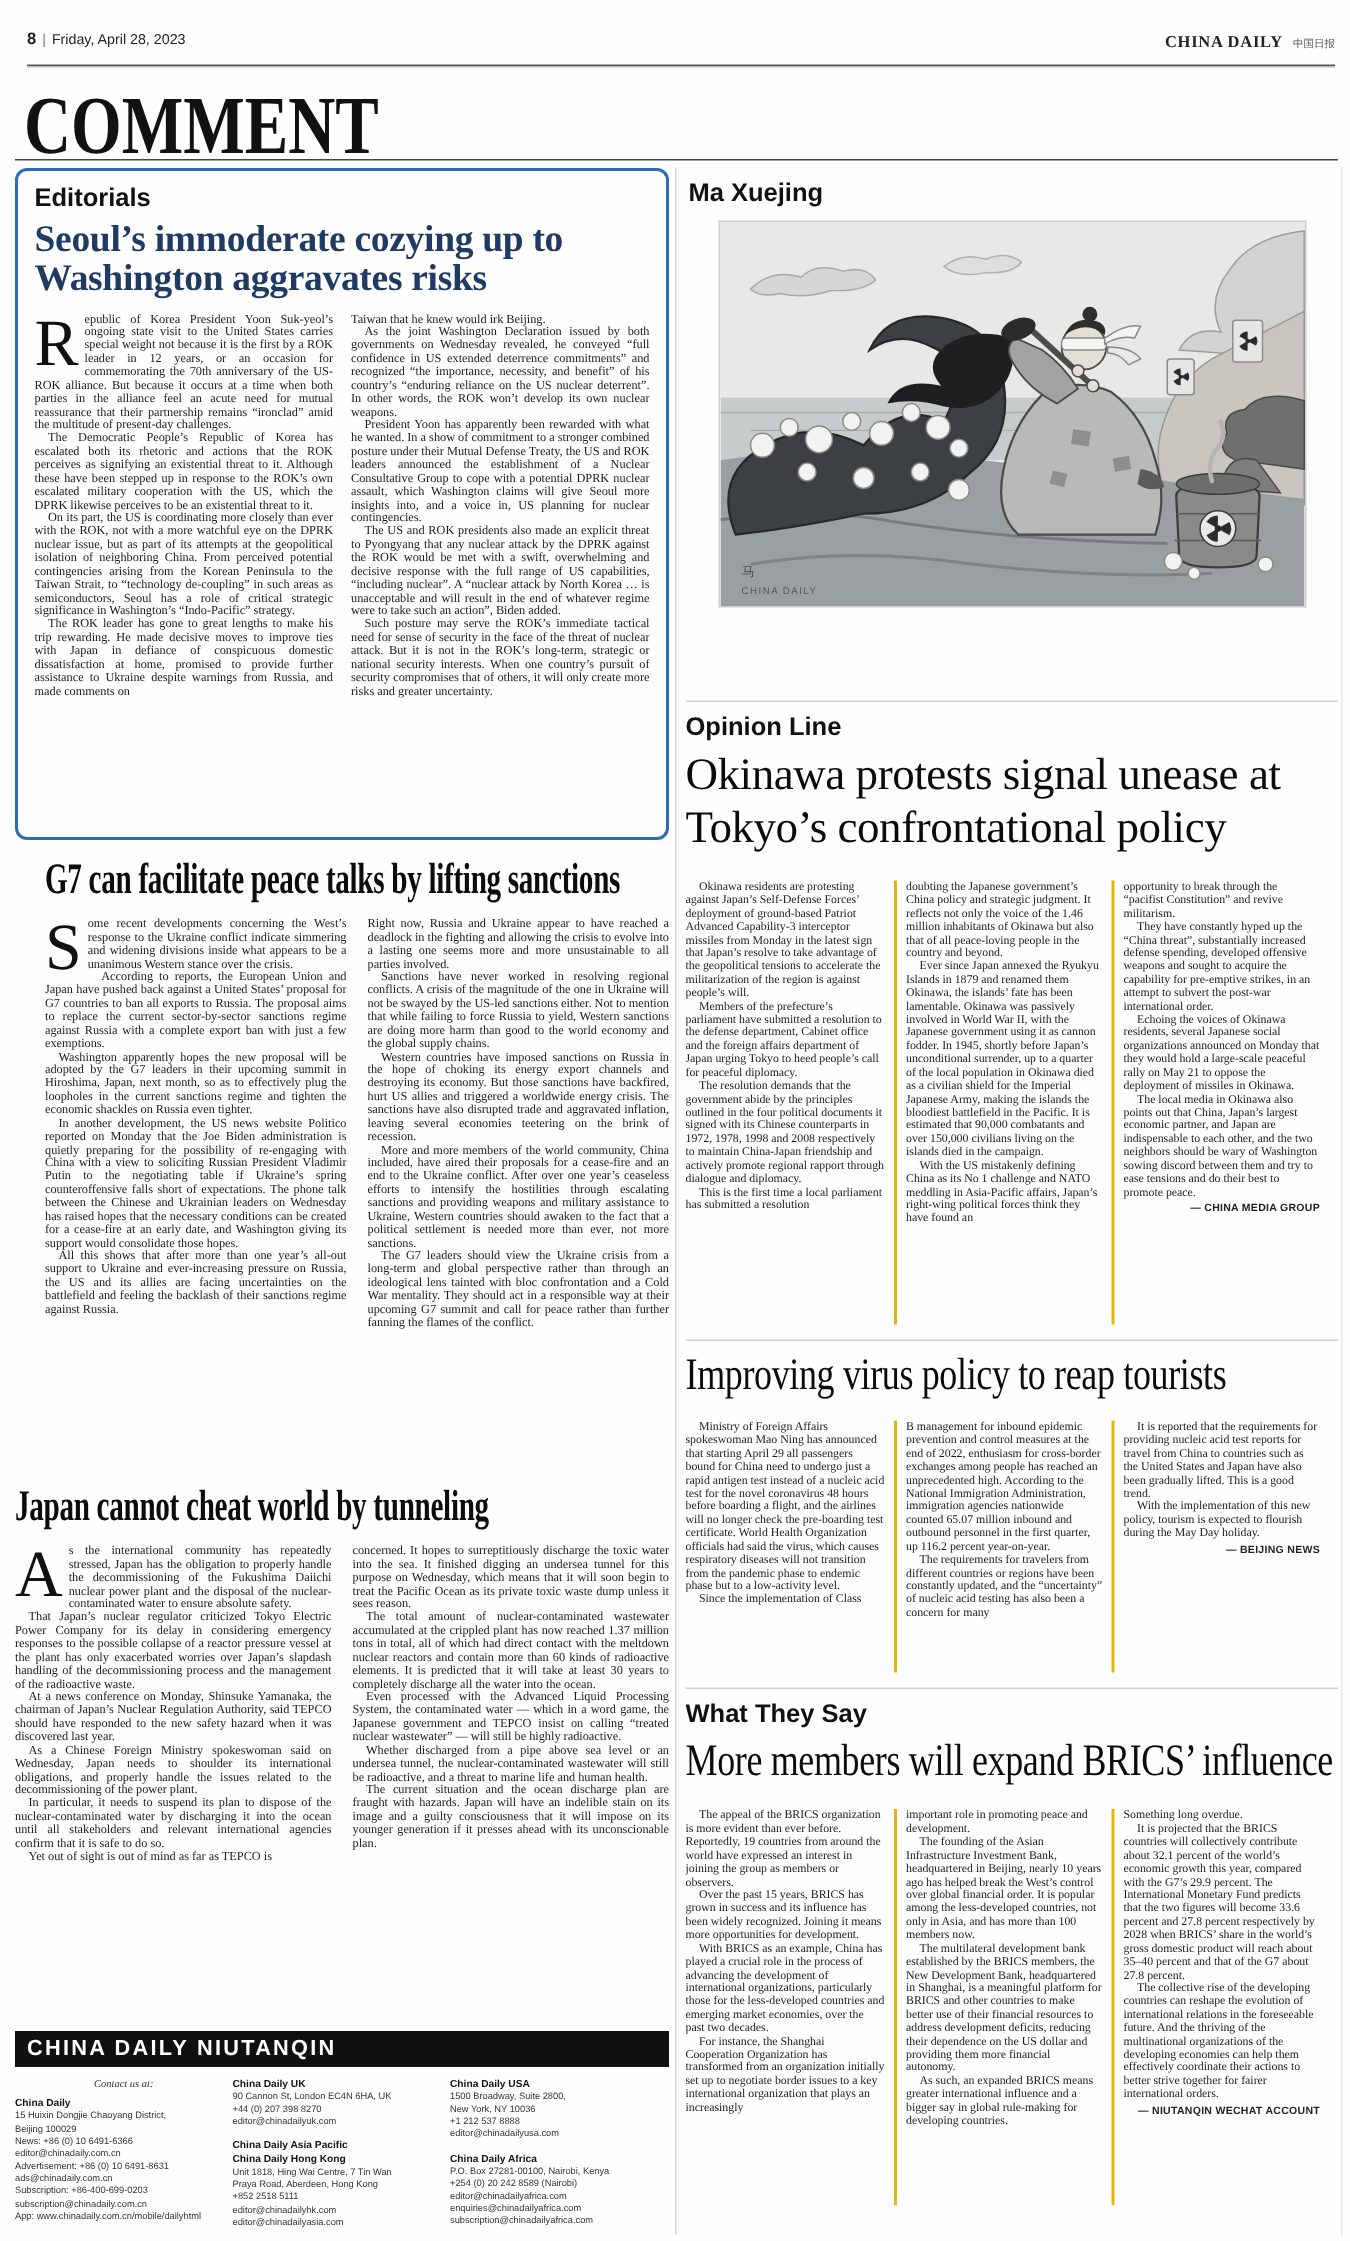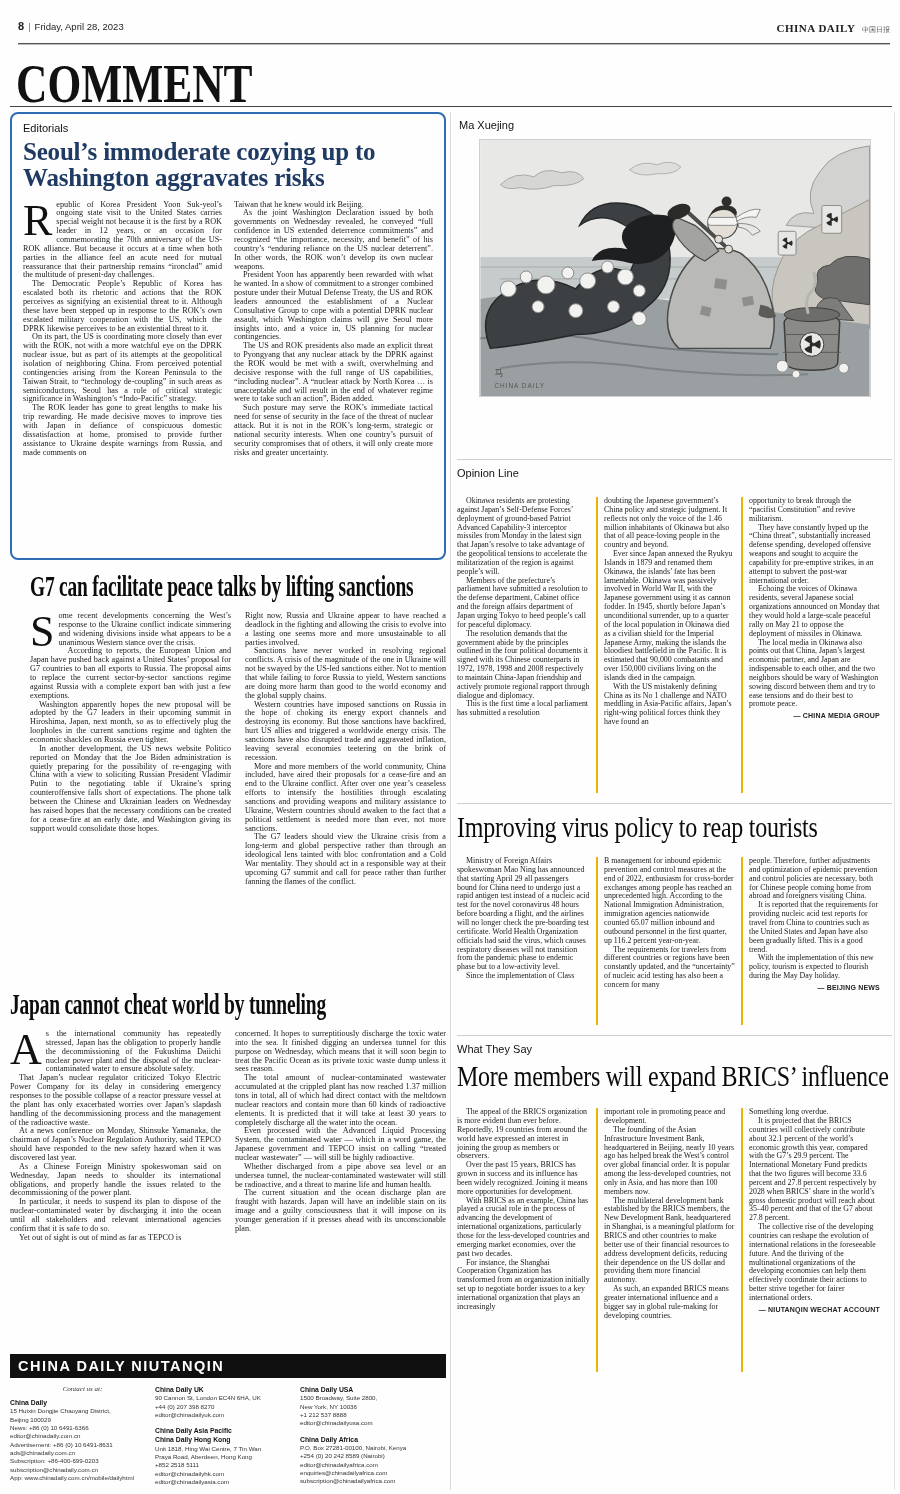--- a/index.html
+++ b/index.html
@@ -16,21 +16,21 @@
   .hdr-right { position:absolute; right:0; top:2px; }
   .hdr-right .brand { font-family:"Liberation Serif", serif; font-weight:bold; font-size:11px; letter-spacing:.5px; }
   .hdr-right .cn { font-size:7px; color:#555; margin-left:4px; }
   .rule-header { position:absolute; top:43px; left:18px; right:10px; height:2px;
                  border-top:1px solid #555; border-bottom:1px solid #bbb; }
   .masthead { position:absolute; top:52px; left:16px; font-weight:bold; font-size:55px;
               letter-spacing:0px; transform:scaleX(.79); transform-origin:left top; color:#111; white-space:nowrap; }
   .rule-masthead { position:absolute; top:106px; left:10px; right:8px; border-top:1px solid #444; }
 
   
-  .kicker { font-family:"Liberation Sans", sans-serif; font-weight:normal; font-size:11px; color:#111; }
+  .kicker { font-family:"Liberation Sans", sans-serif; font-weight:bold; font-size:17px; color:#111; }
   .cols { display:flex; }
   .cols .col { overflow:hidden; }
   p { text-indent:9px; }
   p.cont, p.first { text-indent:0; }
   .dropcap { float:left; font-size:44px; line-height:.82; padding:2px 4px 0 0; color:#111; }
   .signoff { font-family:"Liberation Sans", sans-serif; font-weight:bold; font-size:7px;
              text-align:right; margin-top:3px; color:#222; letter-spacing:.2px; }
 
   
   .left-region { position:absolute; left:10px; top:112px; width:436px; }
@@ -130,20 +130,21 @@
     </section>
 
     <section class="article-left g7">
       <h2 class="left-headline">G7 can facilitate peace talks by lifting sanctions</h2>
       <div class="cols">
         <div class="col left-body">
             <p class="first"><span class="dropcap">S</span>ome recent developments concerning the West’s response to the Ukraine conflict indicate simmering and widening divisions inside what appears to be a unanimous Western stance over the crisis.</p>
             <p>According to reports, the European Union and Japan have pushed back against a United States’ proposal for G7 countries to ban all exports to Russia. The proposal aims to replace the current sector-by-sector sanctions regime against Russia with a complete export ban with just a few exemptions.</p>
             <p>Washington apparently hopes the new proposal will be adopted by the G7 leaders in their upcoming summit in Hiroshima, Japan, next month, so as to effectively plug the loopholes in the current sanctions regime and tighten the economic shackles on Russia even tighter.</p>
             <p>In another development, the US news website Politico reported on Monday that the Joe Biden administration is quietly preparing for the possibility of re-engaging with China with a view to soliciting Russian President Vladimir Putin to the negotiating table if Ukraine’s spring counteroffensive falls short of expectations. The phone talk between the Chinese and Ukrainian leaders on Wednesday has raised hopes that the necessary conditions can be created for a cease-fire at an early date, and Washington giving its support would consolidate those hopes.</p>
+            <p>All this shows that after more than one year’s all-out support to Ukraine and ever-increasing pressure on Russia, the US and its allies are facing uncertainties on the battlefield and feeling the backlash of their sanctions regime against Russia.</p>
           </div>
         <div class="col left-body">
             <p class="cont">Right now, Russia and Ukraine appear to have reached a deadlock in the fighting and allowing the crisis to evolve into a lasting one seems more and more unsustainable to all parties involved.</p>
             <p>Sanctions have never worked in resolving regional conflicts. A crisis of the magnitude of the one in Ukraine will not be swayed by the US-led sanctions either. Not to mention that while failing to force Russia to yield, Western sanctions are doing more harm than good to the world economy and the global supply chains.</p>
             <p>Western countries have imposed sanctions on Russia in the hope of choking its energy export channels and destroying its economy. But those sanctions have backfired, hurt US allies and triggered a worldwide energy crisis. The sanctions have also disrupted trade and aggravated inflation, leaving several economies teetering on the brink of recession.</p>
             <p>More and more members of the world community, China included, have aired their proposals for a cease-fire and an end to the Ukraine conflict. After over one year’s ceaseless efforts to intensify the hostilities through escalating sanctions and providing weapons and military assistance to Ukraine, Western countries should awaken to the fact that a political settlement is needed more than ever, not more sanctions.</p>
             <p>The G7 leaders should view the Ukraine crisis from a long-term and global perspective rather than through an ideological lens tainted with bloc confrontation and a Cold War mentality. They should act in a responsible way at their upcoming G7 summit and call for peace rather than further fanning the flames of the conflict.</p>
           </div>
       </div>
     </section>
@@ -330,20 +331,21 @@
         <circle cx="318" cy="236" r="4" fill="#f2f2f0" stroke="#8a8a88"></circle>
       </g>
 
       <text x="14" y="238" font-size="9" fill="#4a4a48" font-family="Liberation Sans, sans-serif">马</text>
       <text x="14" y="250" font-size="6.5" letter-spacing="1" fill="#555553" font-family="Liberation Sans, sans-serif">CHINA DAILY</text>
     </svg>
 
     <div class="hrule hr1"></div>
 
     <div class="kicker">Opinion Line</div>
+    <h2 class="r-headline okinawa-headline">Okinawa protests signal unease at Tokyo’s confrontational policy</h2>
     <div class="cols right-body okinawa-body">
       <div class="col">
           <p>Okinawa residents are protesting against Japan’s Self-Defense Forces’ deployment of ground-based Patriot Advanced Capability-3 interceptor missiles from Monday in the latest sign that Japan’s resolve to take advantage of the geopolitical tensions to accelerate the militarization of the region is against people’s will.</p>
           <p>Members of the prefecture’s parliament have submitted a resolution to the defense department, Cabinet office and the foreign affairs department of Japan urging Tokyo to heed people’s call for peaceful diplomacy.</p>
           <p>The resolution demands that the government abide by the principles outlined in the four political documents it signed with its Chinese counterparts in 1972, 1978, 1998 and 2008 respectively to maintain China-Japan friendship and actively promote regional rapport through dialogue and diplomacy.</p>
           <p>This is the first time a local parliament has submitted a resolution</p>
         </div>
       <div class="col">
           <p class="cont">doubting the Japanese government’s China policy and strategic judgment. It reflects not only the voice of the 1.46 million inhabitants of Okinawa but also that of all peace-loving people in the country and beyond.</p>
           <p>Ever since Japan annexed the Ryukyu Islands in 1879 and renamed them Okinawa, the islands’ fate has been lamentable. Okinawa was passively involved in World War II, with the Japanese government using it as cannon fodder. In 1945, shortly before Japan’s unconditional surrender, up to a quarter of the local population in Okinawa died as a civilian shield for the Imperial Japanese Army, making the islands the bloodiest battlefield in the Pacific. It is estimated that 90,000 combatants and over 150,000 civilians living on the islands died in the campaign.</p>
@@ -367,21 +369,20 @@
       <div class="col">
           <p>Ministry of Foreign Affairs spokeswoman Mao Ning has announced that starting April 29 all passengers bound for China need to undergo just a rapid antigen test instead of a nucleic acid test for the novel coronavirus 48 hours before boarding a flight, and the airlines will no longer check the pre-boarding test certificate. World Health Organization officials had said the virus, which causes respiratory diseases will not transition from the pandemic phase to endemic phase but to a low-activity level.</p>
           <p>Since the implementation of Class</p>
         </div>
       <div class="col">
           <p class="cont">B management for inbound epidemic prevention and control measures at the end of 2022, enthusiasm for cross-border exchanges among people has reached an unprecedented high. According to the National Immigration Administration, immigration agencies nationwide counted 65.07 million inbound and outbound personnel in the first quarter, up 116.2 percent year-on-year.</p>
           <p>The requirements for travelers from different countries or regions have been constantly updated, and the “uncertainty” of nucleic acid testing has also been a concern for many</p>
         </div>
       <div class="col">
         <div>
-            <p class="cont">people. Therefore, further adjustments and optimization of epidemic prevention and control policies are necessary, both for Chinese people coming home from abroad and foreigners visiting China.</p>
             <p>It is reported that the requirements for providing nucleic acid test reports for travel from China to countries such as the United States and Japan have also been gradually lifted. This is a good trend.</p>
             <p>With the implementation of this new policy, tourism is expected to flourish during the May Day holiday.</p>
           </div>
         <div class="signoff">— BEIJING NEWS</div>
       </div>
     </div>
 
     <div class="hrule hr3"></div>
 
     <div class="kicker">What They Say</div>

